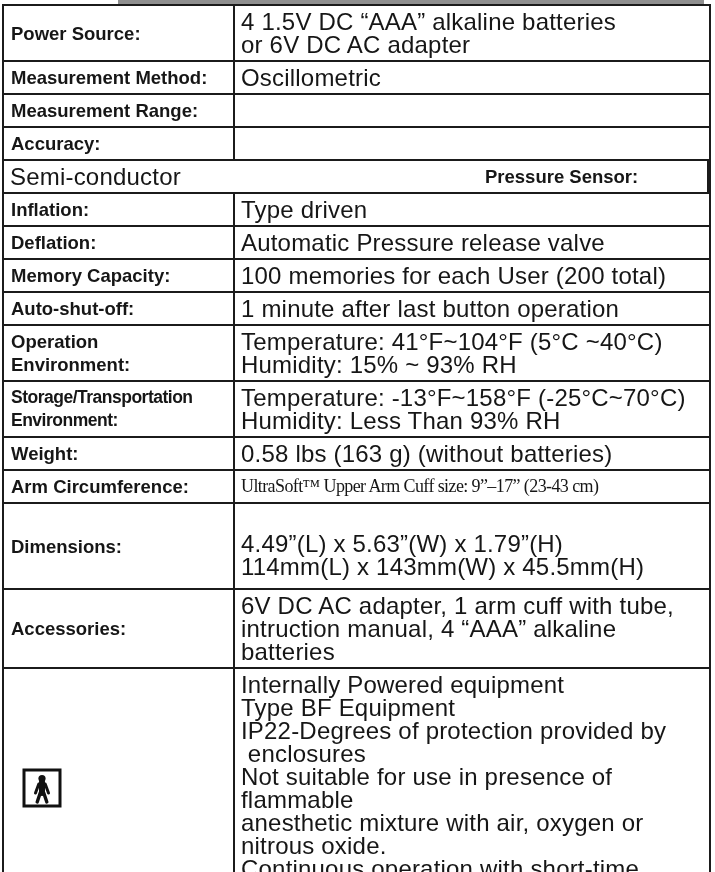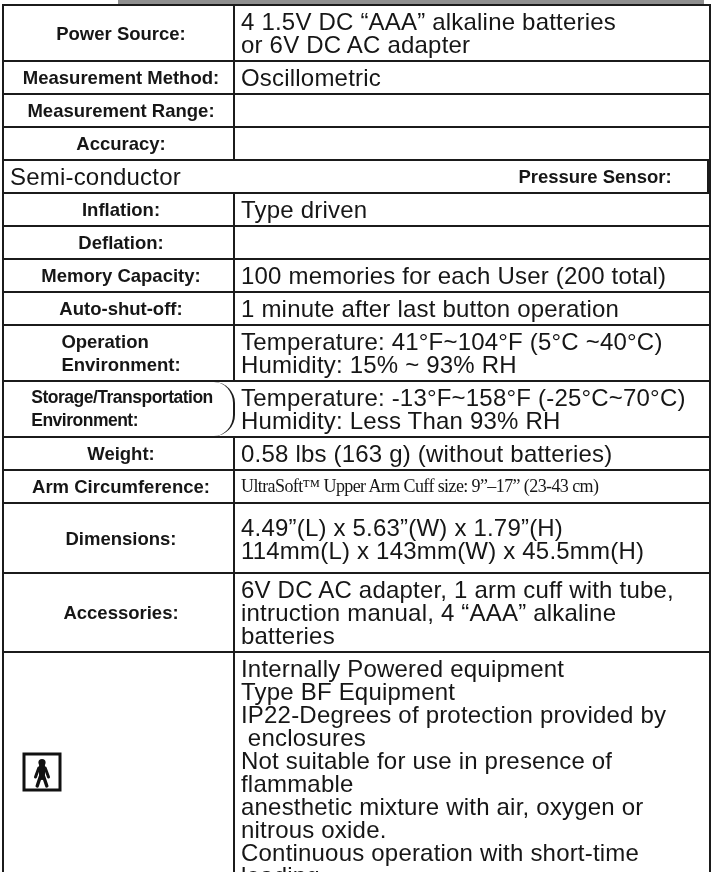--- a/index.html
+++ b/index.html
@@ -28,32 +28,31 @@
   .row:last-child { border-bottom: none; }
   .cell { display: flex; align-items: center; }
   .label {
     flex: 0 0 231px;
     width: 231px;
     border-right: 2px solid #1b1b1b;
     font-weight: bold;
     font-size: 18.5px;
     line-height: 23px;
     padding: 4px 2px 4px 7px;
-    justify-content: center;
   }
   .value {
     flex: 1 1 auto;
     font-size: 24px;
     line-height: 23px;
     letter-spacing: 0.2px;
     padding: 4px 4px 4px 6px;
   }
   .vt { white-space: pre-line; }
-  .row.dim .value { padding-top: 12px; padding-bottom: 10px; }
-  .label.fit { font-size: 17.5px; letter-spacing: -0.5px; padding-right: 0; border-radius: 21px; }
+  .row.dim .value { padding-top: 28px; padding-bottom: 10px; }
+  .label.fit { font-size: 17.5px; letter-spacing: -0.5px; padding-right: 0; }
   .value.condensed { font-size: 18px; letter-spacing: -0.6px; font-family: Liberation Serif, serif; }
   .row.bf .value { align-items: flex-start; }
   .icon-cell { justify-content: flex-start; padding-left: 18px; }
   .row.follow .icon-cell { padding-left: 12px; }
   .row.follow { min-height: 48px; }
   svg { display: block; }
 </style>
 </head>
 <body>
 
@@ -106,20 +105,23 @@
         <span class="vt">Inflation:</span>
       </div>
     <div class="cell value">
         <span class="vt">Type driven</span>
       </div>
   </div>
 
   <div class="row">
     <div class="cell label">
         <span class="vt">Deflation:</span>
+      </div>
+    <div class="cell value">
+        <span class="vt">Automatic Pressure release valve</span>
       </div>
   </div>
 
   <div class="row">
     <div class="cell label">
         <span class="vt">Memory Capacity:</span>
       </div>
     <div class="cell value">
         <span class="vt">100 memories for each User (200 total)</span>
       </div>

